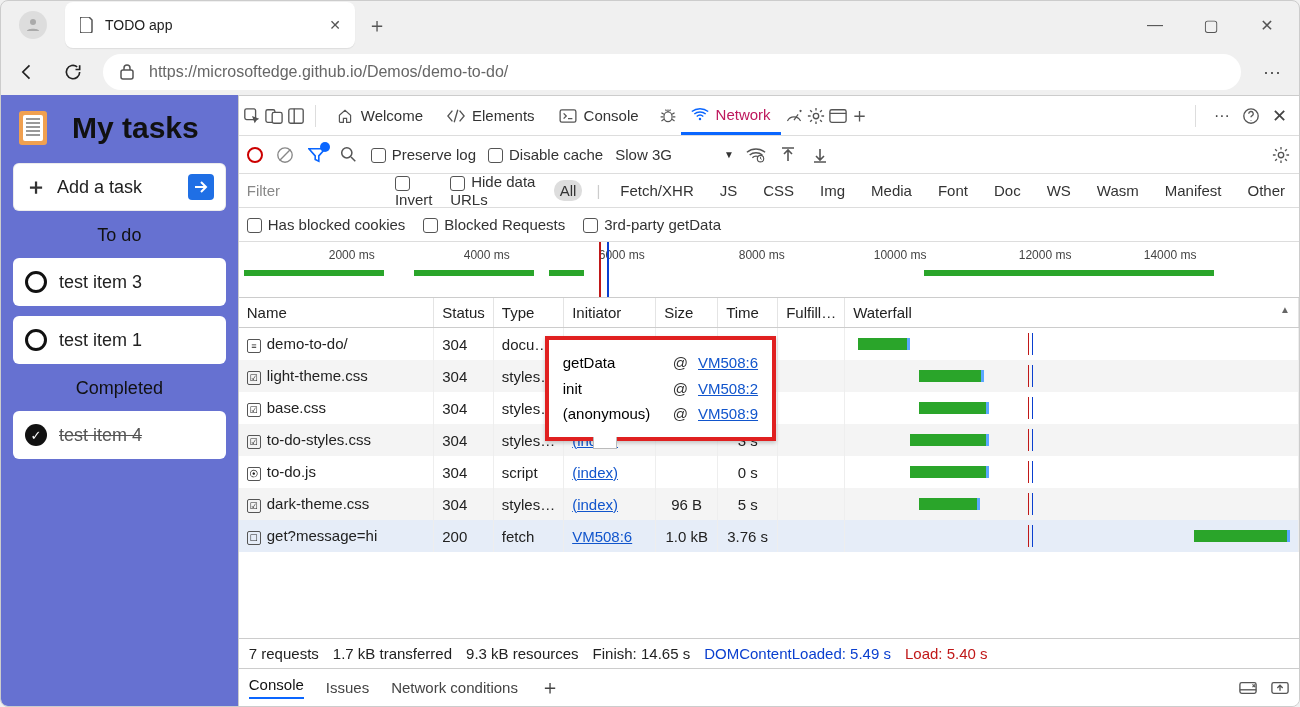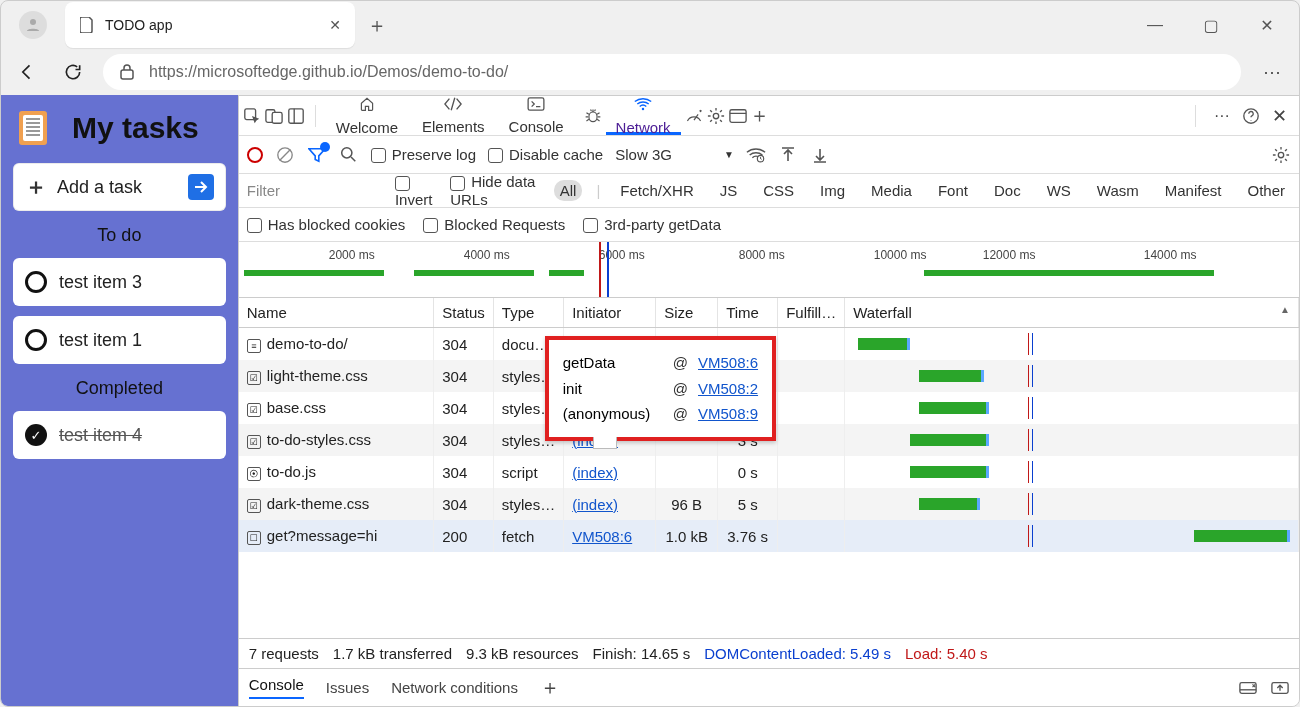--- a/index.html
+++ b/index.html
@@ -37,21 +37,21 @@
   .add-task .go { margin-left:auto; width:26px; height:26px; background:#1f6fe5; border-radius:4px; display:flex; align-items:center; justify-content:center; color:#fff;}
   .section-h { text-align:center; color:#111; font-size:18px; padding:4px 0 2px;}
   .task-item { background:#fff; border-radius:6px; height:48px; display:flex; align-items:center; padding:0 12px; gap:12px; font-size:18px; color:#222; }
   .task-circle { width:22px; height:22px; border:3px solid #111; border-radius:50%; }
   .task-check { width:22px; height:22px; border-radius:50%; background:#111; display:flex; align-items:center; justify-content:center; color:#fff; font-size:13px;}
   .task-done { text-decoration: line-through; color:#555; }
 
   
   .devtools { flex:1; background:#fff; border-left:1px solid #ccc; display:flex; flex-direction:column; position:relative; border-top:1px solid #ccc; }
   .dt-tabs { height:40px; display:flex; align-items:center; border-bottom:1px solid #ddd; padding:0 4px; gap:4px; }
-  .dt-tab { display:flex; align-items:center; gap:7px; padding:0 10px; height:100%; font-size:15px; color:#333;flex-direction:column; }
+  .dt-tab { display:flex; align-items:center; gap:7px; padding:0 10px; height:100%; font-size:15px; color:#333; }
   .dt-tab.active { border-bottom:3px solid #0a66ff; color:#0a66ff; }
   .dt-icon { width:18px; height:18px; display:inline-flex; align-items:center; justify-content:center; color:#444; }
   .dt-sep { width:1px; height:22px; background:#ddd; margin:0 6px;}
   .dt-right { margin-left:auto; display:flex; align-items:center; gap:12px; padding-right:8px; color:#444;}
 
   .dt-toolbar { height:38px; display:flex; align-items:center; padding:0 8px; gap:12px; border-bottom:1px solid #ddd; font-size:15px; color:#333;}
   .record { width:16px; height:16px; border:2px solid #c00; border-radius:50%; }
   .record .dot{ width:8px; height:8px; background:#c00; border-radius:50%; margin:2px;}
   .tool-icon { width:20px; height:20px; display:inline-flex; align-items:center; justify-content:center; color:#444;}
   .filter-active { position:relative; }
@@ -240,21 +240,21 @@
             <path d="M6 8l-3-2M16 8l3-2M6 14l-3 2M16 14l3 2M11 5V2M8 2l1 2M14 2l-1 2M5 11H2M17 11h3" stroke="#555" stroke-width="1.5"></path>
           </svg>
         </span>
       <div class="dt-tab active">
           <span class="dt-icon">
             <svg width="20" height="16" viewBox="0 0 22 16">
               <path d="M1 5a16 16 0 0 1 20 0M4 8a11 11 0 0 1 14 0M7 11a6 6 0 0 1 8 0" fill="none" stroke="#0a66ff" stroke-width="1.8"></path>
               <circle cx="11" cy="14" r="1.5" fill="#0a66ff"></circle>
             </svg>
           </span>
-          <span style="color:#4c1d95;">Network</span>
+          <span style="color:#be185d;">Network</span>
         </div>
       <span class="dt-icon">
           <svg width="20" height="16" viewBox="0 0 22 16">
             <path d="M3 14a9 9 0 0 1 16 0" fill="none" stroke="#555" stroke-width="1.5"></path>
             <path d="M11 13l5-7" stroke="#555" stroke-width="1.5"></path>
             <path d="M18 3l2-2M20 3l-2-2" stroke="#555" stroke-width="1.5"></path>
           </svg>
         </span>
       <span class="dt-icon">
           <svg width="18" height="18" viewBox="0 0 20 20">
@@ -358,21 +358,21 @@
       <label><span class="chk"></span><span>Blocked Requests</span></label>
       <label><span class="chk"></span><span>3rd-party getData</span></label>
     </div>
 
     <div class="timeline">
       <span class="tick" style="left:90px">2000 ms</span>
       <span class="tick" style="left:225px">4000 ms</span>
       <span class="tick" style="left:360px">6000 ms</span>
       <span class="tick" style="left:500px">8000 ms</span>
       <span class="tick" style="left:635px">10000 ms</span>
-      <span class="tick" style="left:744px">12000 ms</span>
+      <span class="tick" style="left:780px">12000 ms</span>
       <span class="tick" style="left:905px">14000 ms</span>
       <div class="bar" style="left:5px;  width:140px;"></div>
       <div class="bar" style="left:175px;width:120px;"></div>
       <div class="bar" style="left:310px;width:35px;"></div>
       <div class="bar" style="left:685px;width:290px;"></div>
       <div class="vline" style="left:360px;background:#c01818;"></div>
       <div class="vline" style="left:368px;background:#0a3fcf;"></div>
     </div>
 
     <div class="grid">

